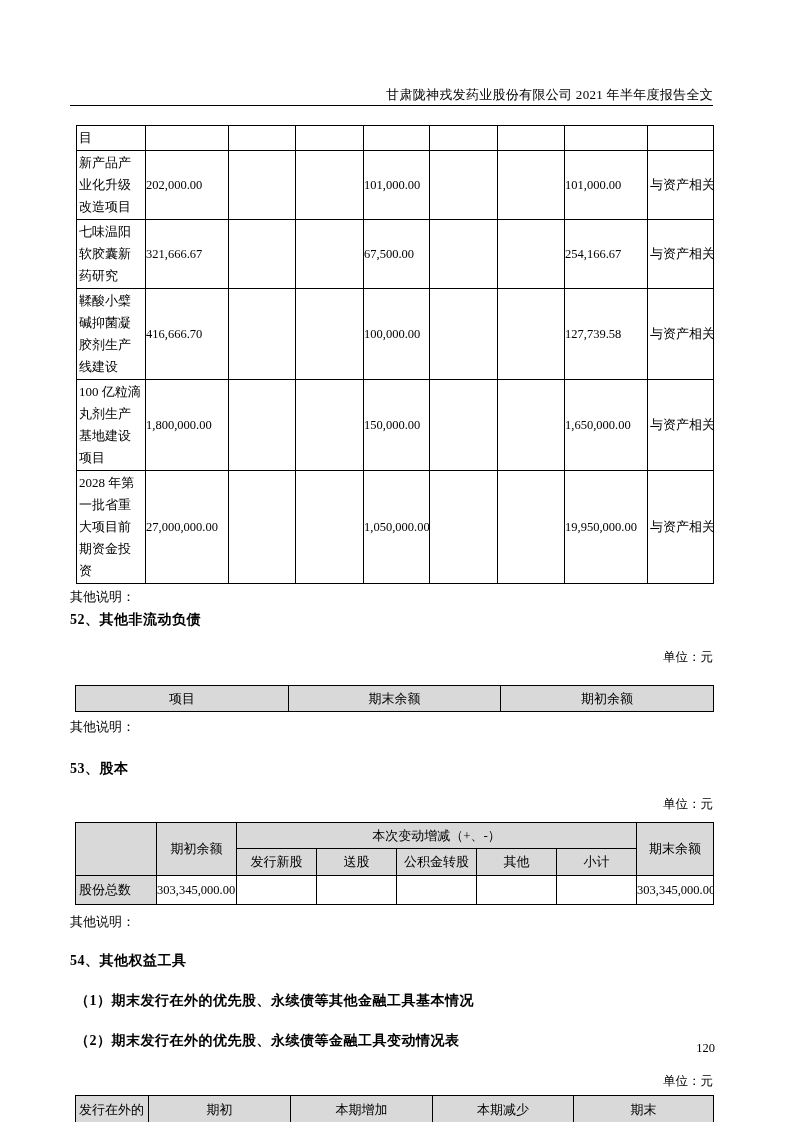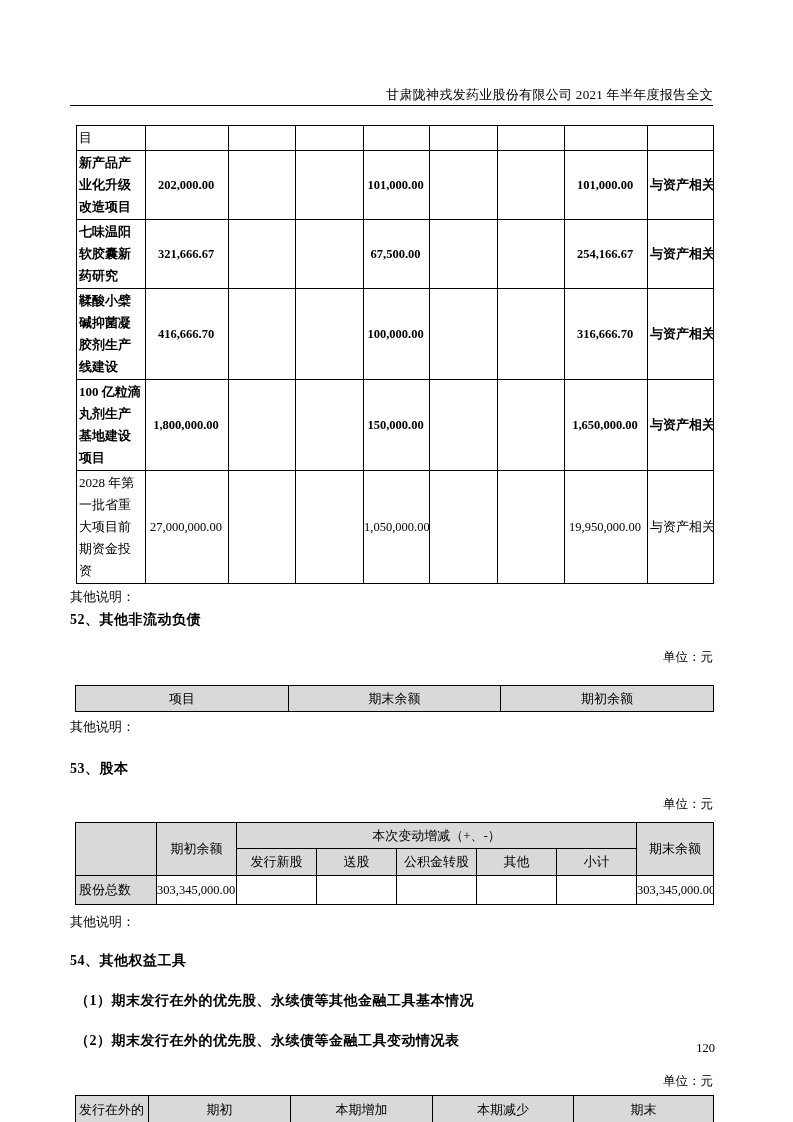--- a/index.html
+++ b/index.html
@@ -18,28 +18,28 @@
     margin-top:86px; height:17px;
     text-align:right; font-size:13px; letter-spacing:0.3px;
     white-space:nowrap;
   }
   .rule { margin-top:2px; border-top:1.6px solid #000; width:100%; }
 
   table { border-collapse:collapse; table-layout:fixed; }
   table { border:1.5px solid #000; }
   td { border:1px solid #000; font-size:12.5px; overflow:hidden; vertical-align:middle; }
   td.lbl { text-align:left; padding:1px 2px; line-height:22px; font-size:13px; word-break:break-all; }
-  td.num { text-align:center; padding-right:2px; white-space:nowrap; }
+  td.num { text-align:left; padding-right:2px; white-space:nowrap; }
   td.rel { text-align:left; padding-left:2px; white-space:nowrap; font-size:13px; }
   td.hd  { background:#d9d9d9; text-align:center; font-size:13px; }
   td.hdl { background:#d9d9d9; text-align:left; padding-left:3px; font-size:13px; }
 
   .t1 { margin-top:19px; margin-left:6px; width:637px; }
   .t1 tr.r-cont { height:25px; }
-  .t1 tr.r-data { height:69px;font-weight:bold; }
+  .t1 tr.r-data { height:69px; }
   .t1 tr.r-tall { height:89px; }
 
   .note { margin-top:4px; font-size:13px; height:16px; }
   .note-52 { margin-top:6px; }
   .note-53 { margin-top:8px; }
 
   .sec-heading { font-size:14px; font-weight:bold; height:17px; letter-spacing:0.5px; }
   .h-52 { margin-top:7px; }
   .h-53 { margin-top:26px; }
   .h-54 { margin-top:23px; }
@@ -121,21 +121,21 @@
       <td class="rel">与资产相关</td>
     </tr>
     <tr class="r-data">
       <td class="lbl">鞣酸小檗碱抑菌凝胶剂生产线建设</td>
       <td class="num">416,666.70</td>
       <td></td>
       <td></td>
       <td class="num">100,000.00</td>
       <td></td>
       <td></td>
-      <td class="num">316,666.70</td>
+      <td class="num">127,739.58</td>
       <td class="rel">与资产相关</td>
     </tr>
     <tr class="r-data">
       <td class="lbl">100 亿粒滴丸剂生产基地建设项目</td>
       <td class="num">1,800,000.00</td>
       <td></td>
       <td></td>
       <td class="num">150,000.00</td>
       <td></td>
       <td></td>

